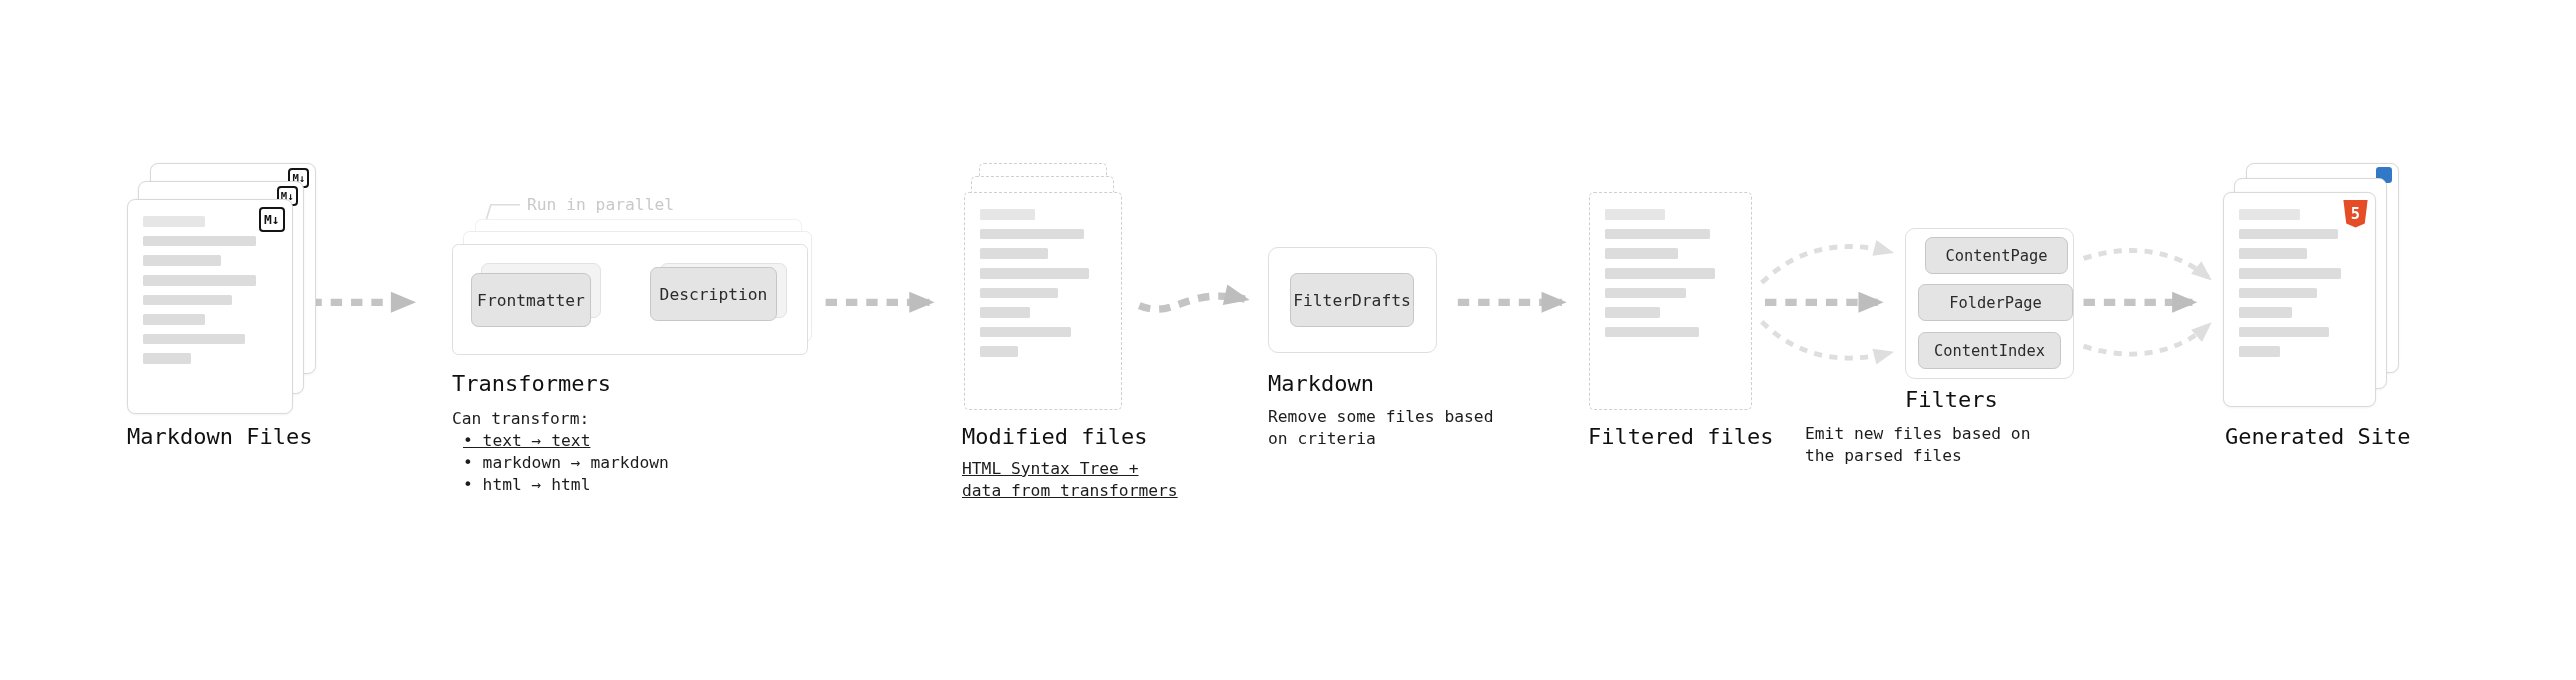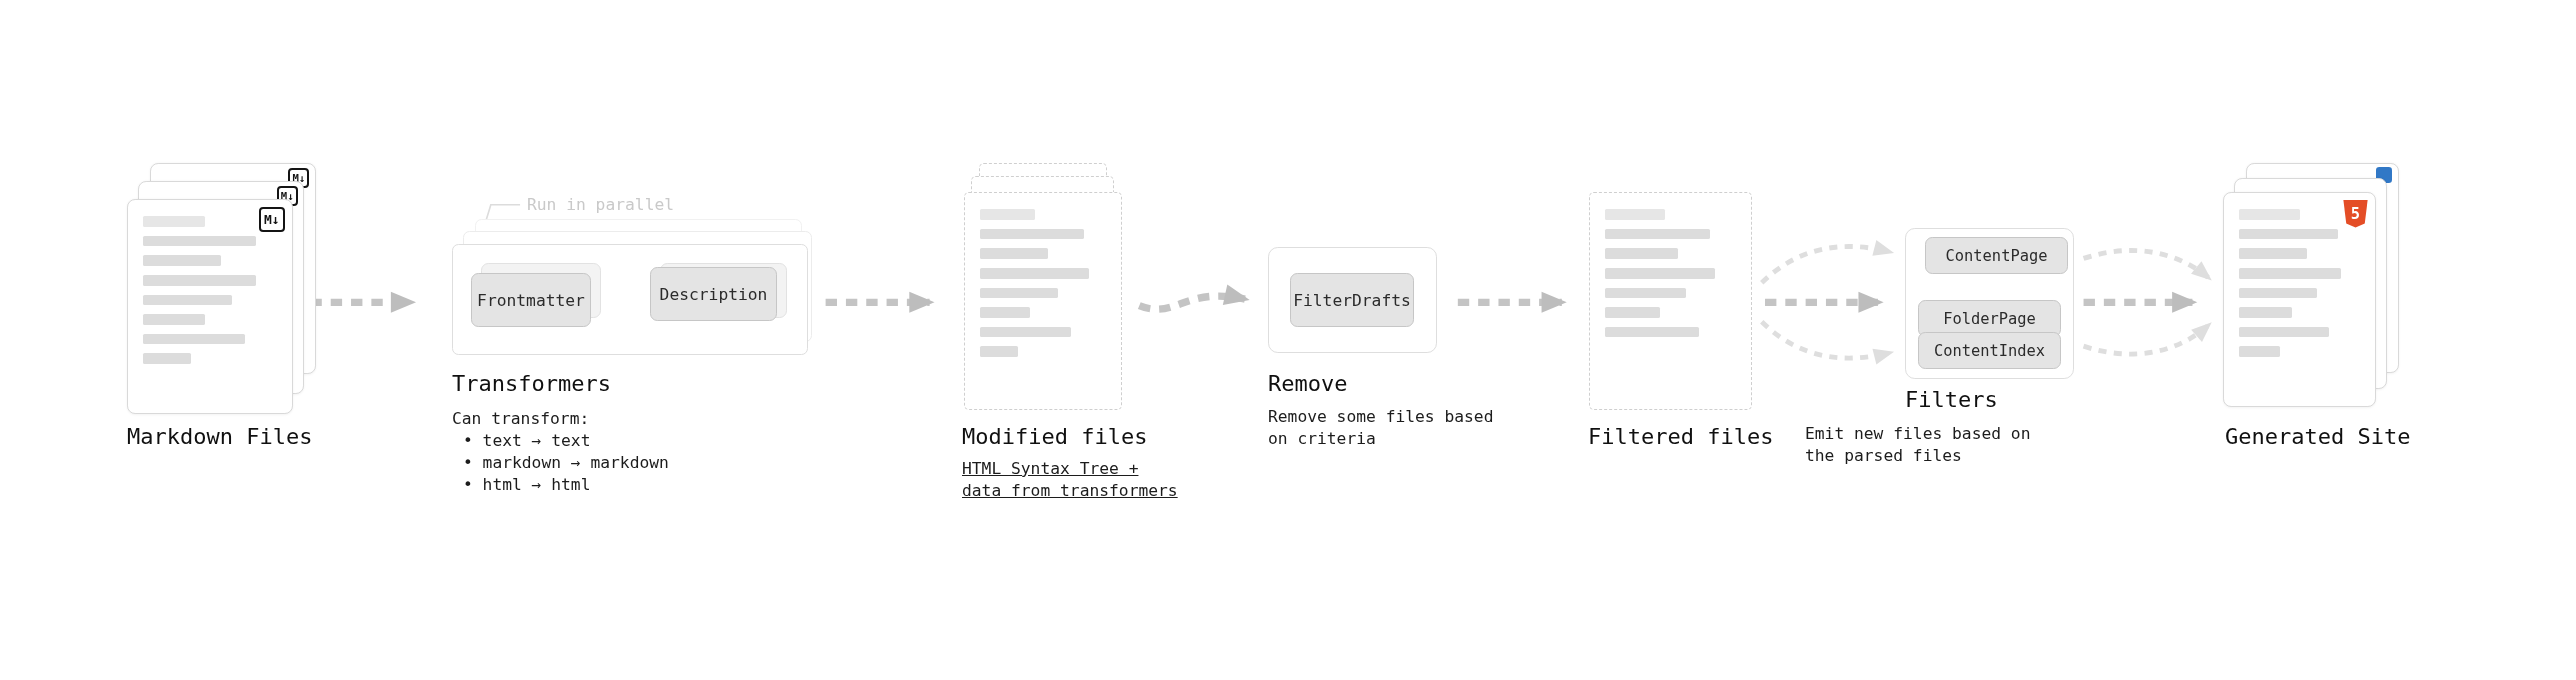--- a/index.html
+++ b/index.html
@@ -199,21 +199,21 @@
   <div class="outer-box" style="left:452px;top:244px;width:356px;height:111px;z-index:3;"></div>
 
   <div class="ghost-btn" style="left:481px;top:263px;width:120px;height:55px;z-index:4;"></div>
   <div class="node-btn" style="left:471px;top:273px;width:120px;height:54px;z-index:5;">Frontmatter</div>
 
   <div class="ghost-btn" style="left:660px;top:263px;width:127px;height:55px;z-index:4;"></div>
   <div class="node-btn" style="left:650px;top:267px;width:127px;height:54px;z-index:5;">Description</div>
 
   <div class="stage-label" style="left:452px;top:371px;">Transformers</div>
   <div class="caption" style="left:452px;top:408px;">Can transform:</div>
-  <div class="caption" style="left:463px;top:430px;">• text → text</div>
+  <div class="caption" style="left:463px;top:430px;text-decoration:underline;">• text → text</div>
   <div class="caption" style="left:463px;top:452px;">• markdown → markdown</div>
   <div class="caption" style="left:463px;top:474px;">• html → html</div>
 
   <div style="position:absolute;left:964px;top:163px;width:172px;height:249px;">
     <div class="card-dashed" style="left:14.6px;top:0;width:128px;height:42px;z-index:1;"></div>
     <div class="card-dashed" style="left:7.3px;top:13px;width:143px;height:47px;z-index:2;"></div>
     <div class="card-dashed" style="left:0;top:29px;width:158px;height:218px;z-index:3;">
       <div class="bars">
         <div class="bar lt" style="width:44%;"></div>
         <div class="bar" style="width:82%;"></div>
@@ -225,40 +225,40 @@
         <div class="bar" style="width:30%;"></div>
       </div>
     </div>
   </div>
   <div class="stage-label" style="left:962px;top:424px;">Modified files</div>
   <div class="caption" style="left:962px;top:458px;text-decoration:underline;">HTML Syntax Tree +
 data from transformers</div>
 
   <div class="outer-box" style="left:1268px;top:247px;width:169px;height:106px;border-radius:9.8px;"></div>
   <div class="node-btn" style="left:1290px;top:273px;width:124px;height:54px;">FilterDrafts</div>
-  <div class="stage-label" style="left:1268px;top:371px;">Remove</div>
+  <div class="stage-label" style="left:1268px;top:371px;">Markdown</div>
   <div class="caption" style="left:1268px;top:406px;">Remove some files based
 on criteria</div>
 
   <div class="card-dashed" style="left:1589px;top:192px;width:163px;height:218px;">
     <div class="bars">
       <div class="bar lt" style="width:46%;"></div>
       <div class="bar" style="width:80%;"></div>
       <div class="bar" style="width:56%;"></div>
       <div class="bar" style="width:84%;"></div>
       <div class="bar" style="width:62%;"></div>
       <div class="bar" style="width:42%;"></div>
       <div class="bar" style="width:72%;"></div>
     </div>
   </div>
   <div class="stage-label" style="left:1588px;top:424px;">Filtered files</div>
 
   <div class="outer-box" style="left:1905px;top:228px;width:169px;height:151px;border-radius:9.8px;"></div>
   <div class="node-btn" style="left:1918px;top:237px;width:143px;height:37px;font-size:15.4px;margin-left:7px;">ContentPage</div>
-  <div class="node-btn" style="left:1918px;top:300px;width:143px;height:37px;font-size:15.4px;text-align:center;">FolderPage</div>
+  <div class="node-btn" style="left:1918px;top:284px;width:155px;height:37px;font-size:15.4px;text-align:center;">FolderPage</div>
   <div class="node-btn" style="left:1918px;top:332px;width:143px;height:37px;font-size:15.4px;">ContentIndex</div>
   <div class="stage-label" style="left:1905px;top:387px;">Filters</div>
   <div class="caption" style="left:1805px;top:423px;">Emit new files based on
 the parsed files</div>
 
   <div style="position:absolute;left:2223px;top:163px;width:177px;height:249px;">
     <div class="card" style="left:23px;top:0;width:153px;height:210px;z-index:1;">
       <span class="badge-blue"></span>
     </div>
     <div class="card" style="left:11.4px;top:14.6px;width:153px;height:211px;z-index:2;"></div>

